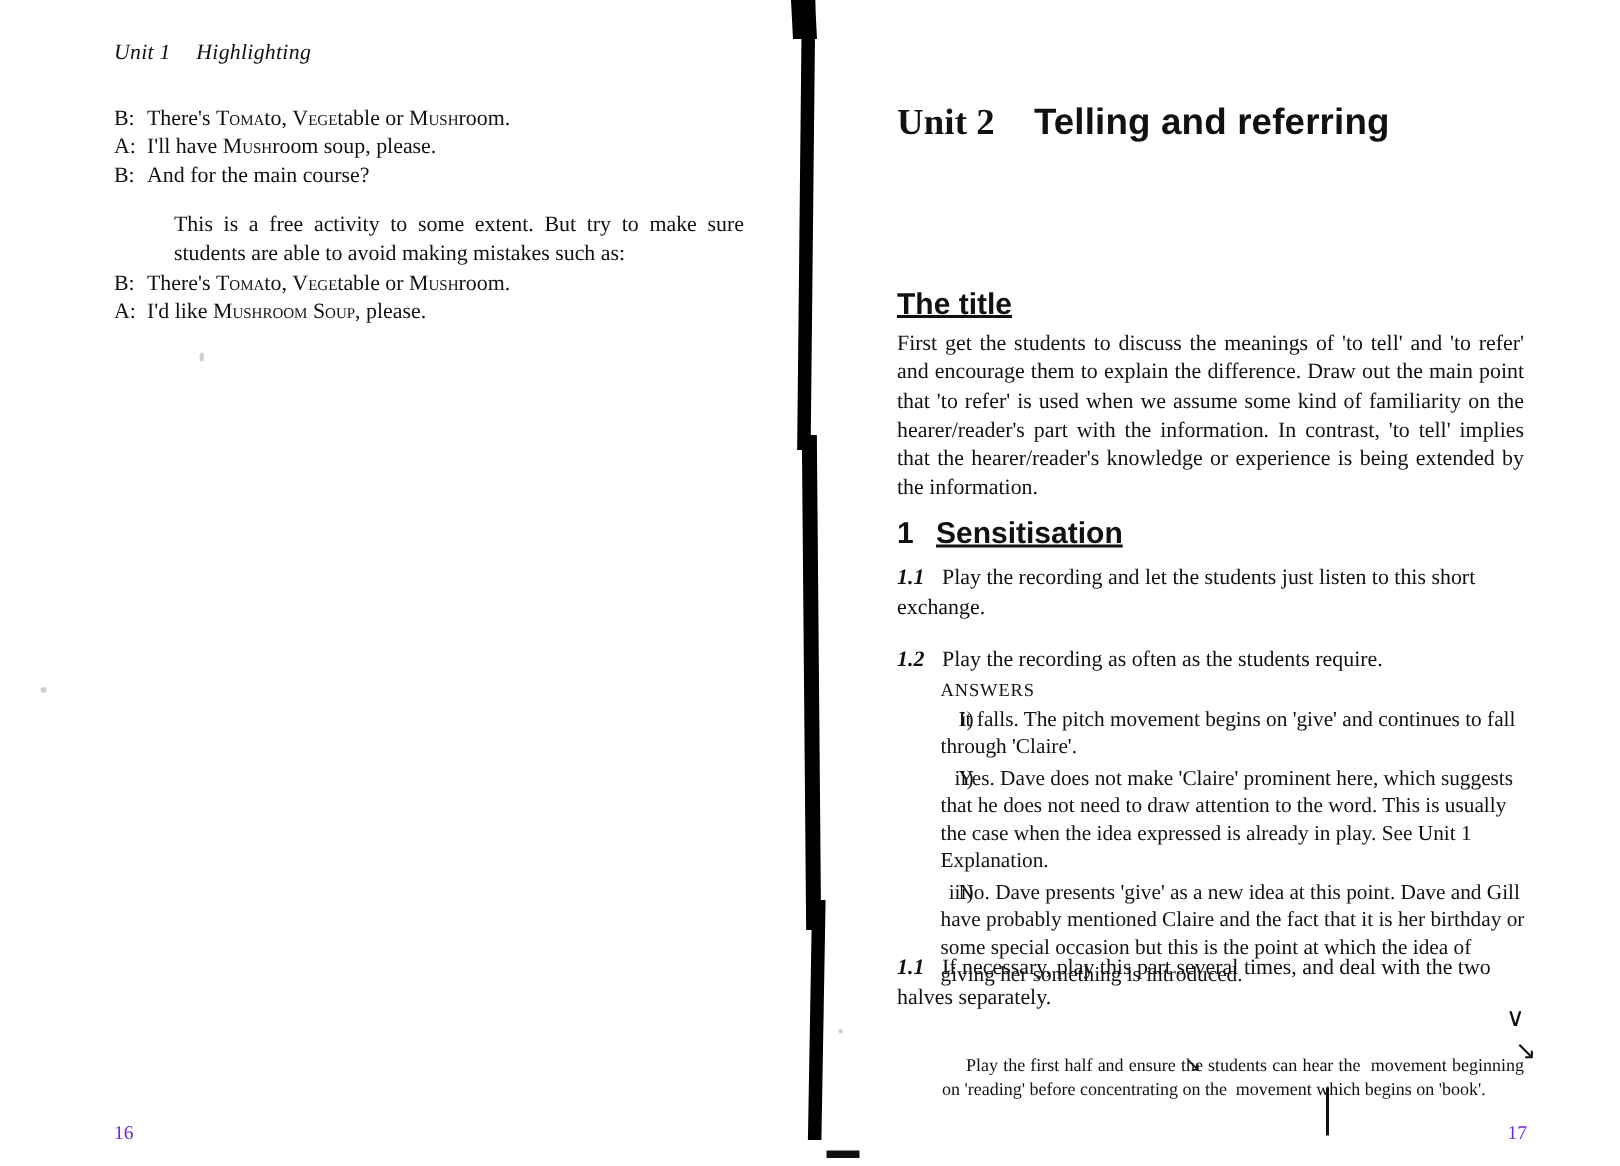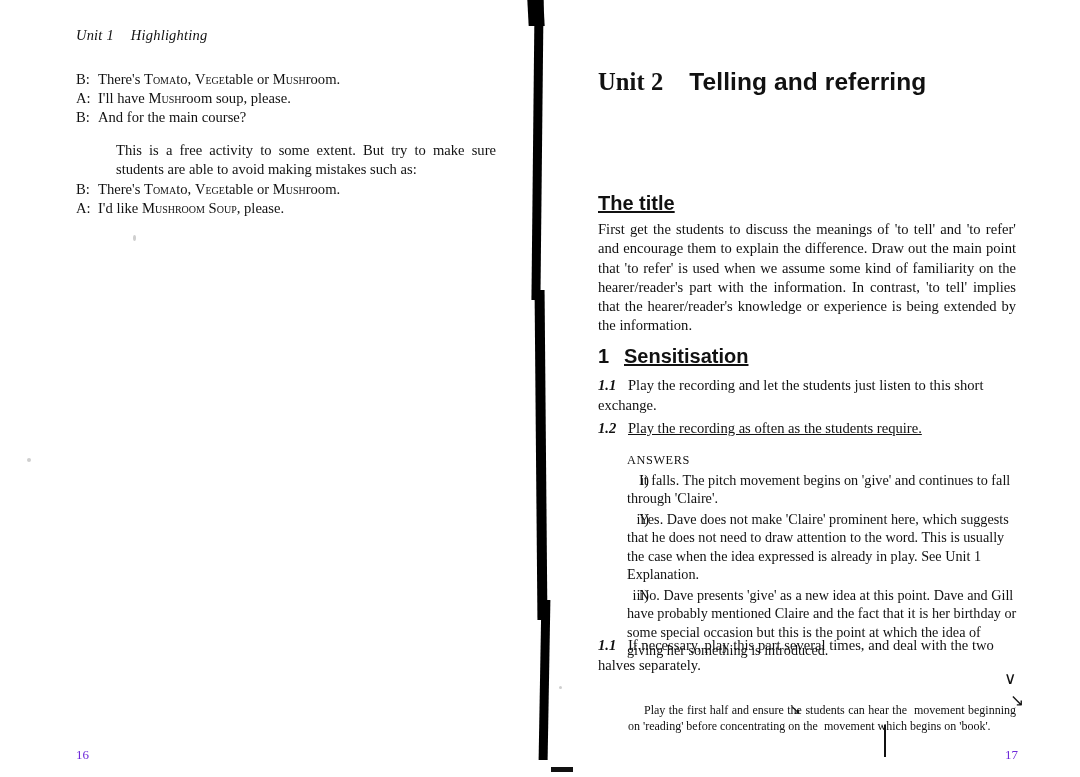--- a/index.html
+++ b/index.html
@@ -182,21 +182,21 @@
     top: 0;
     font-style: italic;
     font-weight: bold;
     width: 28px;
   }
   .numbered .txt {
     margin-left: 30px;
     text-align: justify;
   }
   .n11 { top: 376px; }
-  .n12 { top: 419px; text-decoration: underline; }
+  .n12 { top: 431px; }
   .n13 { top: 636px; }
 
   .answers-label {
     position: absolute;
     left: 627px;
     top: 453px;
     font-size: 12.3px;
     letter-spacing: 0.6px;
     font-variant: small-caps;
   }

